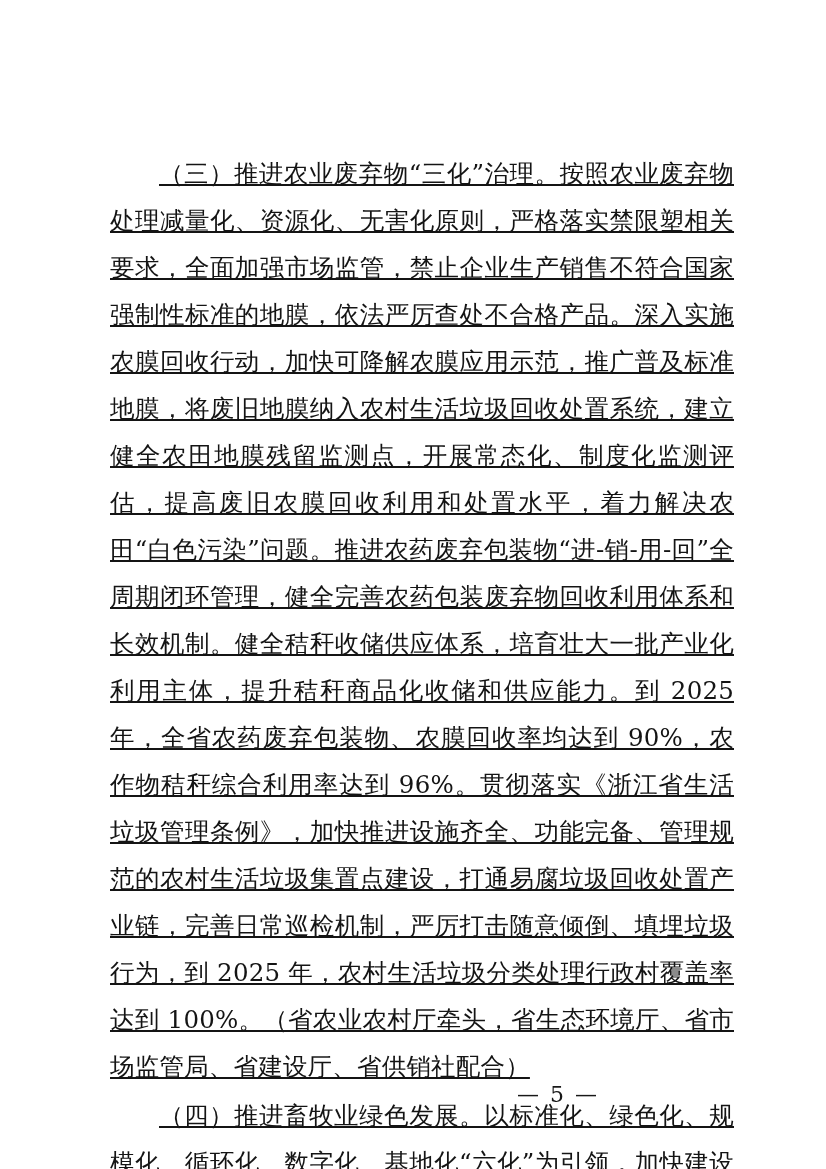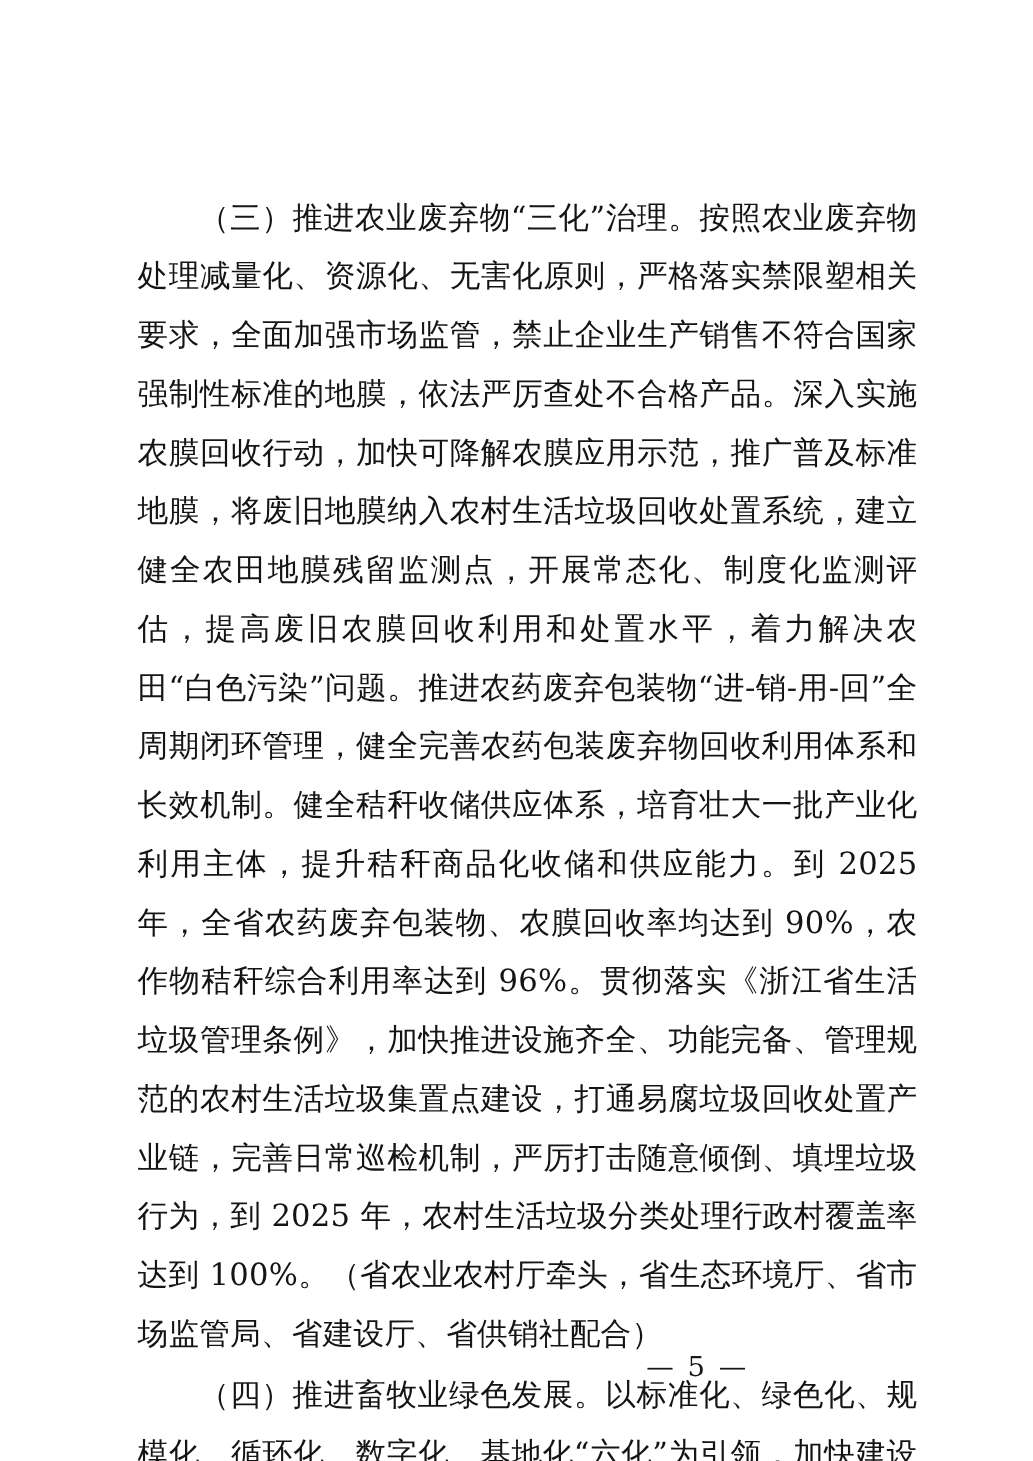--- a/index.html
+++ b/index.html
@@ -28,20 +28,21 @@
     font-size: 24.5px;
     line-height: 47px;
     text-align: justify;
     text-justify: inter-ideograph;
     letter-spacing: 0.2px;
     color: #141414;
   }
   p.para {
     margin: 0 0 0 0;
     text-indent: 2em;
+    text-decoration: underline;
   }
   p.para + p.para {
     margin-top: 2px;
   }
   .page-number {
     position: absolute;
     left: 0;
     right: 0;
     bottom: 62px;
     text-align: center;

